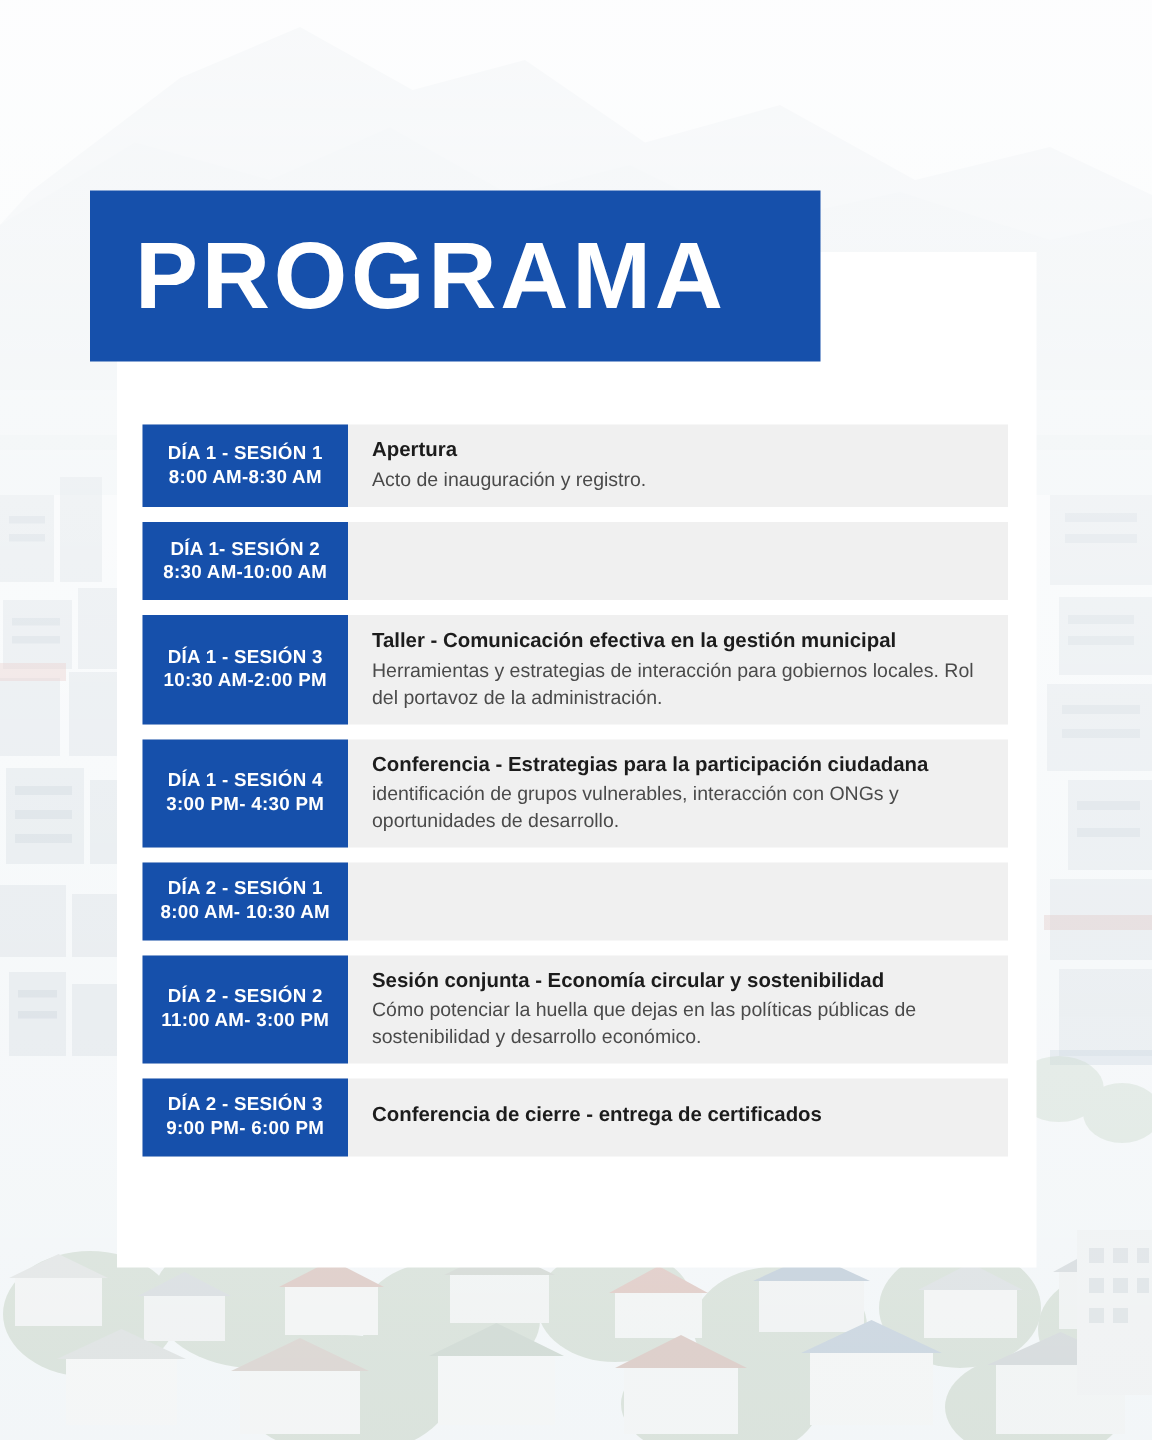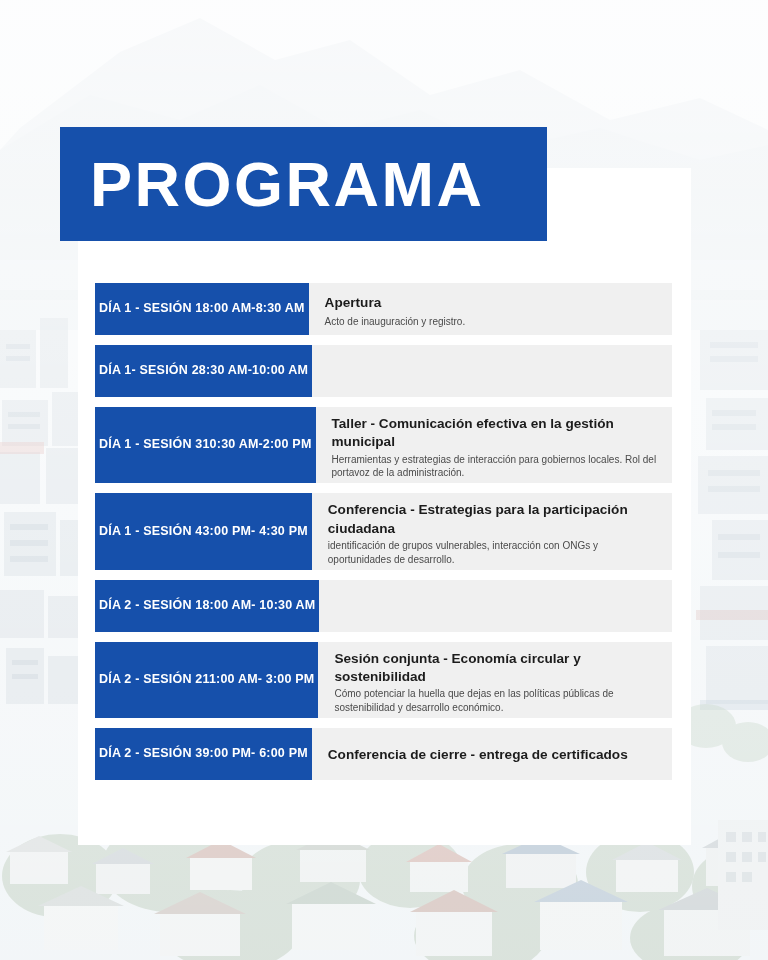--- a/index.html
+++ b/index.html
@@ -60,54 +60,54 @@
     align-items:stretch;
     background:#f0f0f0;
     margin-bottom:10px;
     min-height:52px;
   }
   .row-badge {
     flex:0 0 137px;
     background:#1650ab;
     color:#ffffff;
     display:flex;
-    flex-direction:row;
+    flex-direction:column;
     align-items:center;
     justify-content:center;
     padding:8px 4px;
     line-height:1.25;
   }
   .badge-day {
     font-size:12.5px;
     font-weight:bold;
     letter-spacing:0.2px;
     white-space:nowrap;
   }
   .badge-time {
     font-size:12.5px;
     font-weight:bold;
     letter-spacing:0.2px;
     white-space:nowrap;
   }
   .row-body {
     flex:1 1 auto;
-    padding:8px 12px 3px 16px;
+    padding:8px 12px 9px 16px;
     display:flex;
     flex-direction:column;
     justify-content:center;
   }
   .row-title {
     font-size:13.6px;
     font-weight:bold;
     color:#1c1c1c;
     line-height:1.35;
     margin-bottom:2px;
   }
   .row-desc {
-    font-size:10px;
+    font-size:13px;
     color:#4a4a4a;
     line-height:1.38;
   }
   .row-tall .row-title { margin-bottom:1px; }
 </style>
 </head>
 <body>
 
 <div id="bg-photo">
   <svg width="768" height="960" viewBox="0 0 768 960">

